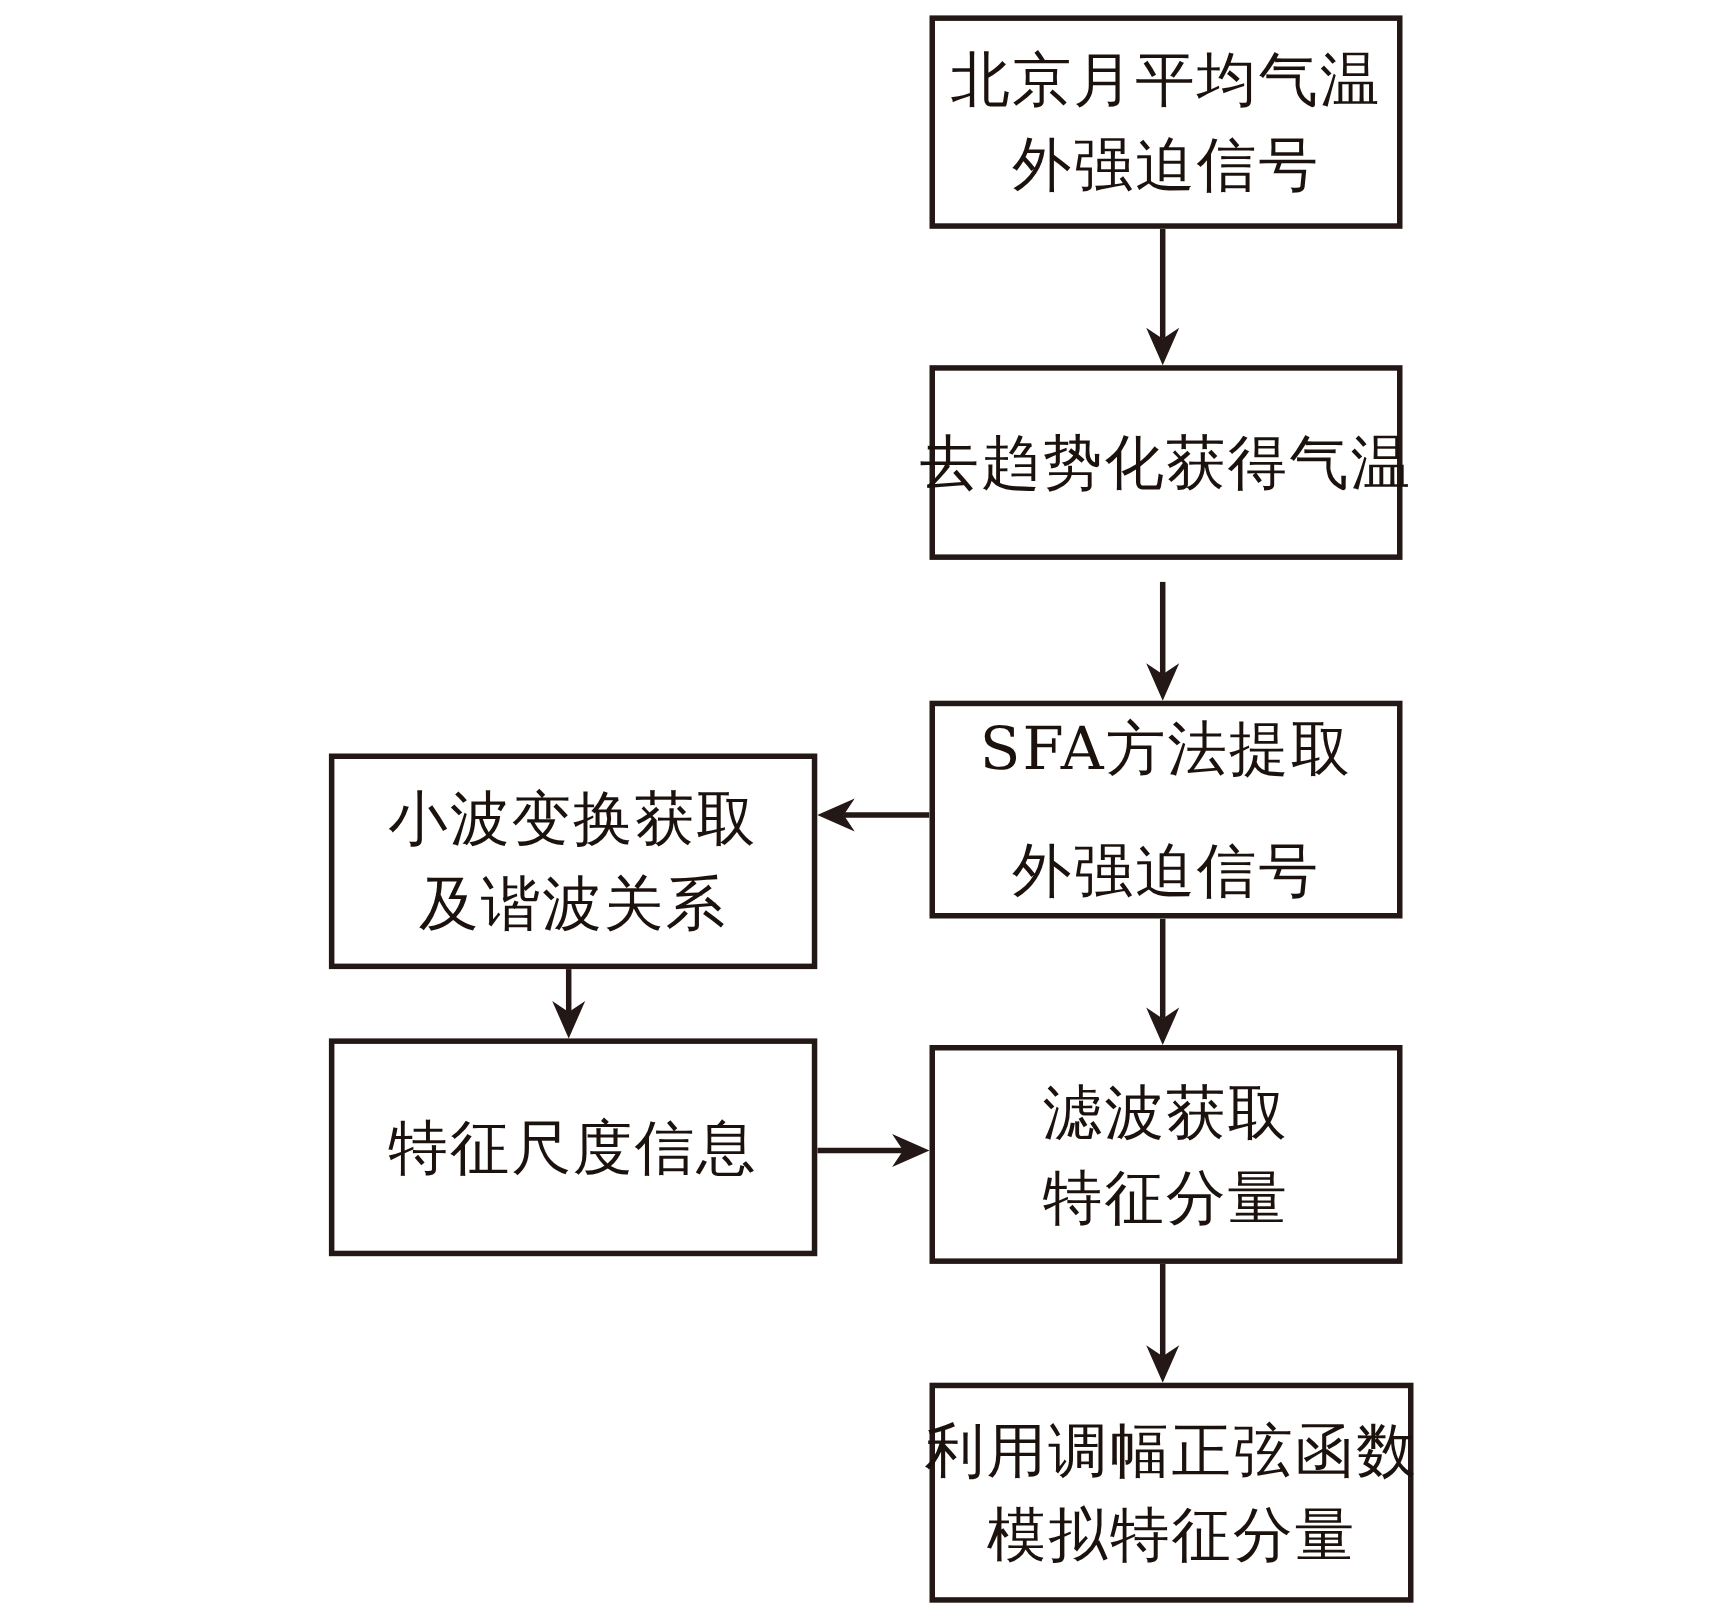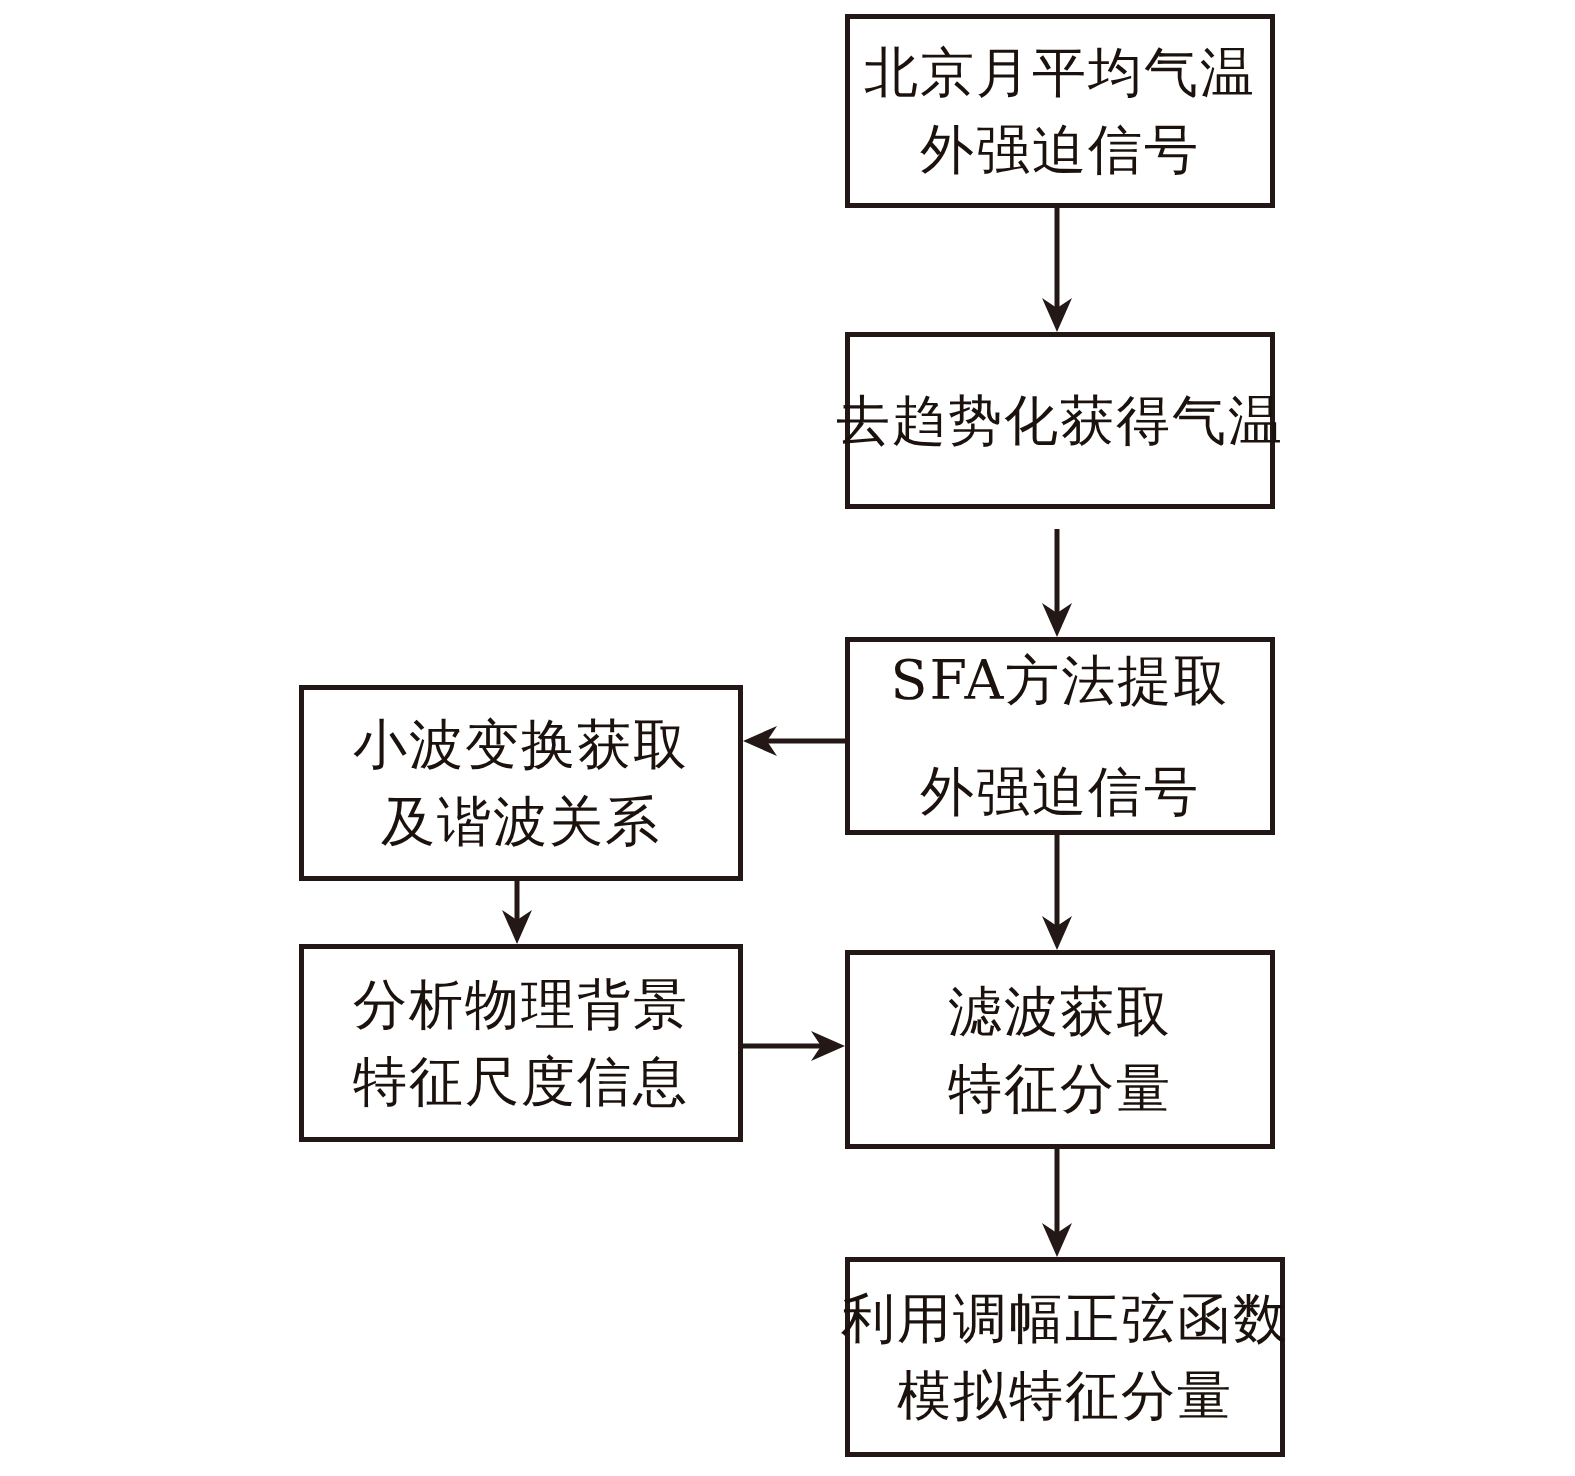--- a/index.html
+++ b/index.html
@@ -111,21 +111,20 @@
     <div class="line">SFA方法提取</div>
     <div class="line">外强迫信号</div>
   </div>
 
   <div class="flow-box box-wavelet">
     <div class="line">小波变换获取</div>
     <div class="line">及谐波关系</div>
   </div>
 
   <div class="flow-box box-physical">
-    <div class="line">分析物理背景</div>
     <div class="line">特征尺度信息</div>
   </div>
 
   <div class="flow-box box-sine">
     <div class="line">利用调幅正弦函数</div>
     <div class="line">模拟特征分量</div>
   </div>
 
   <div class="flow-box box-filter">
     <div class="line">滤波获取</div>

